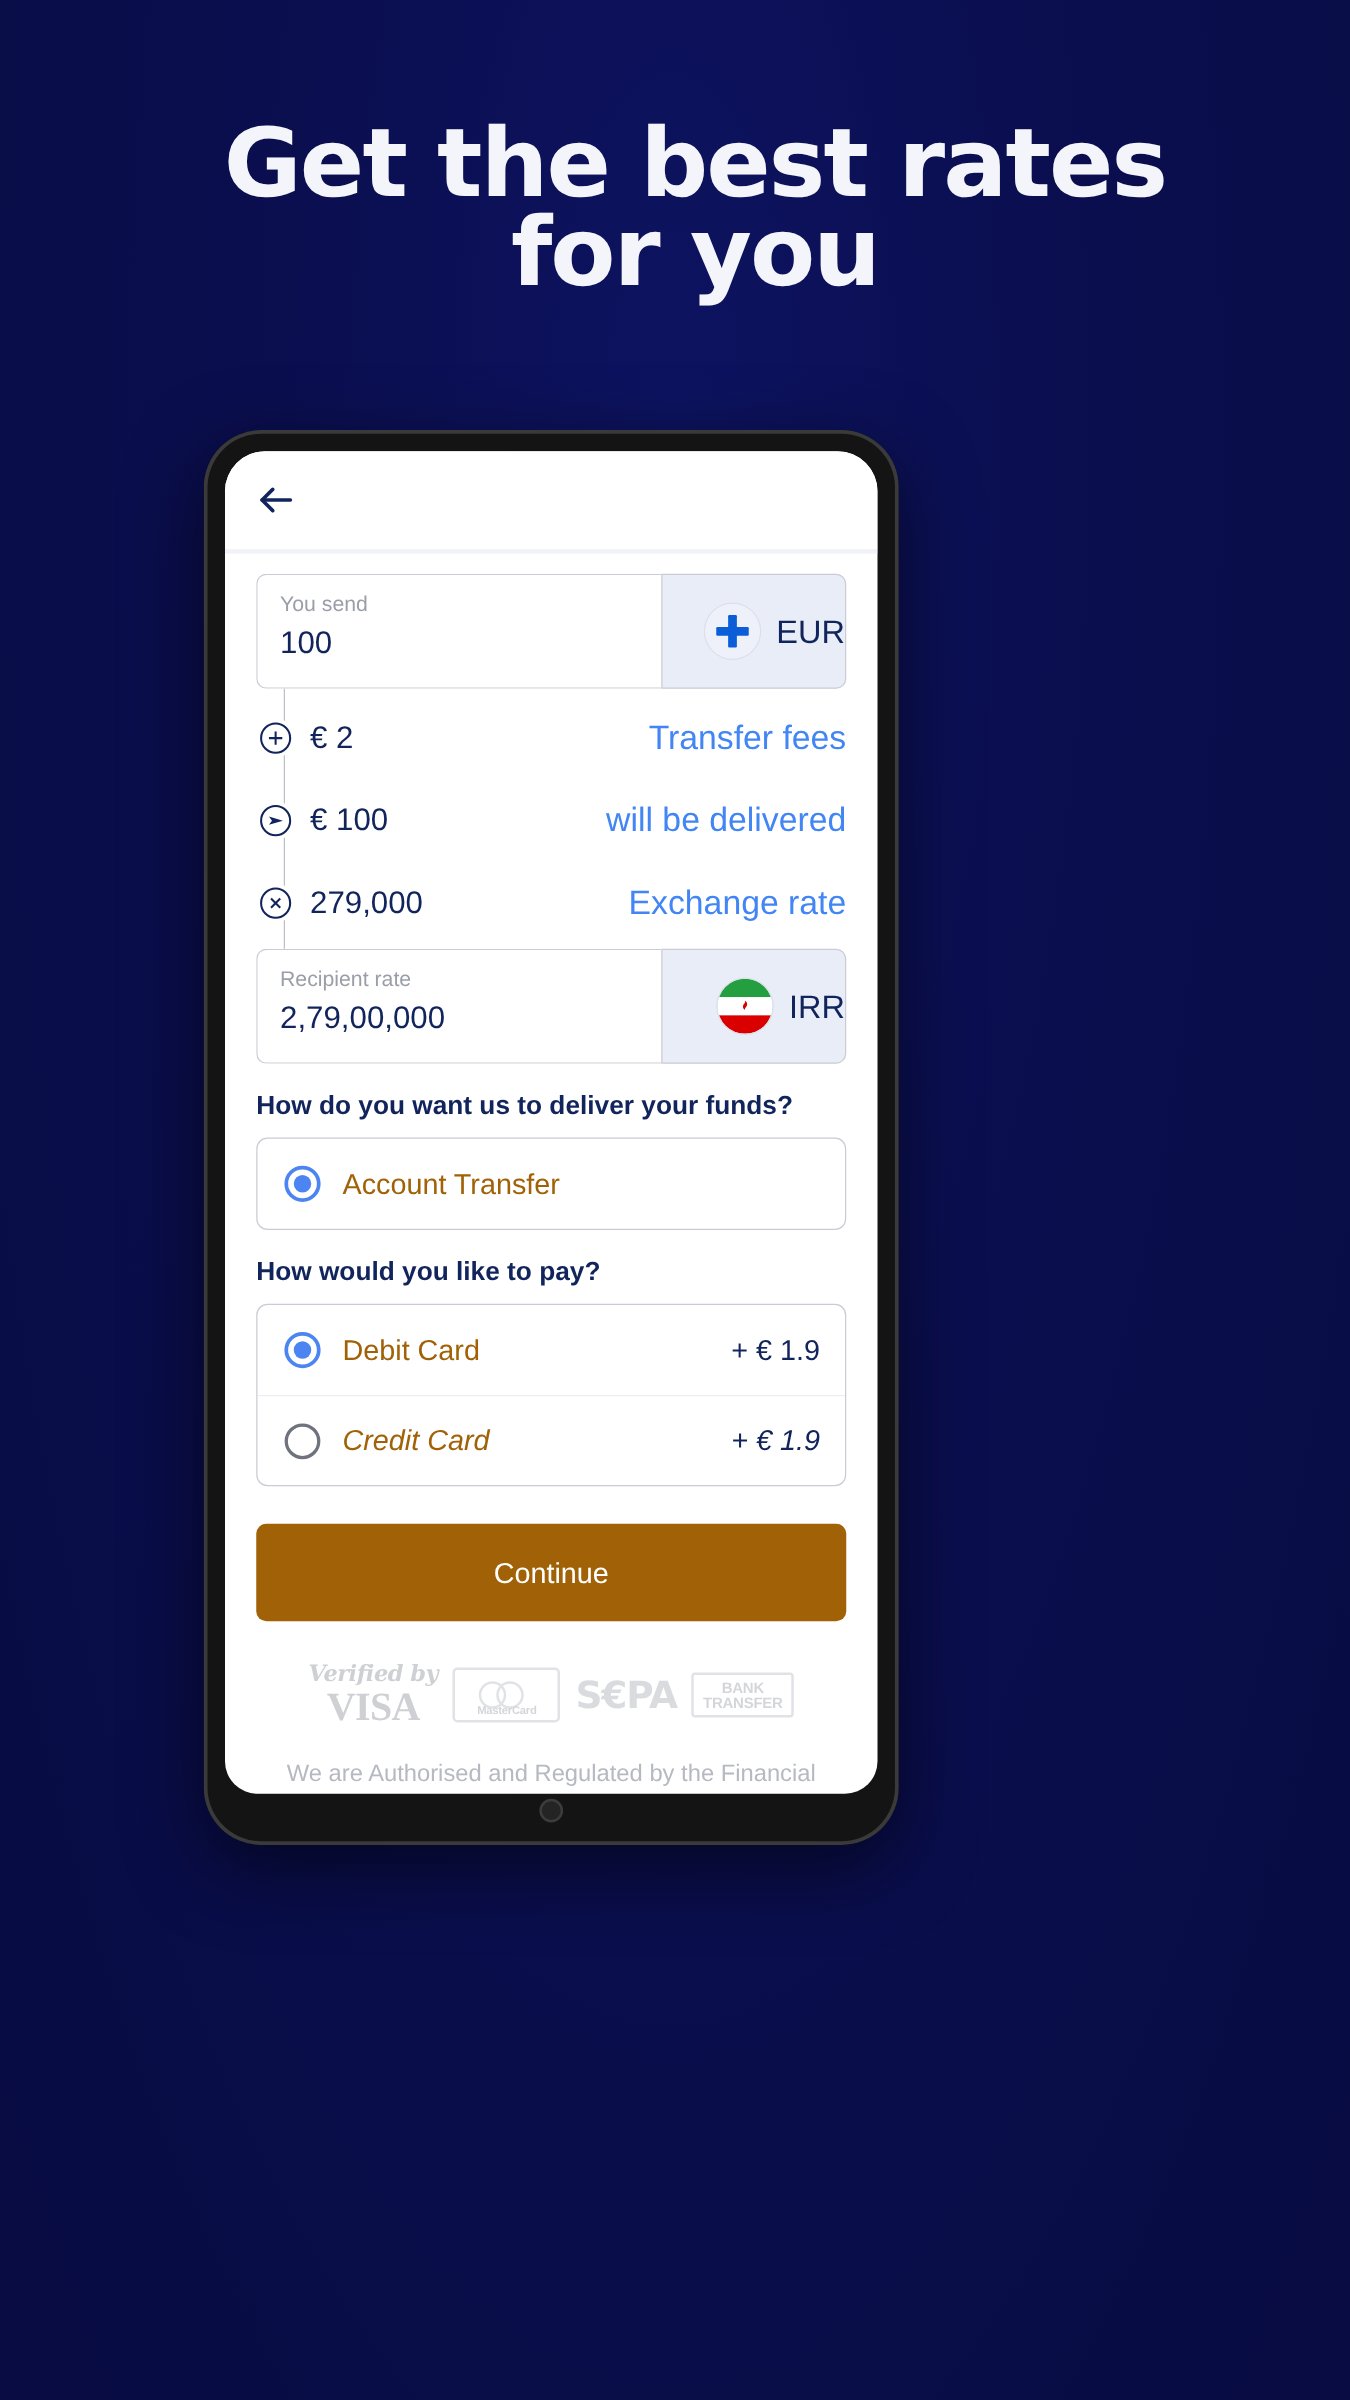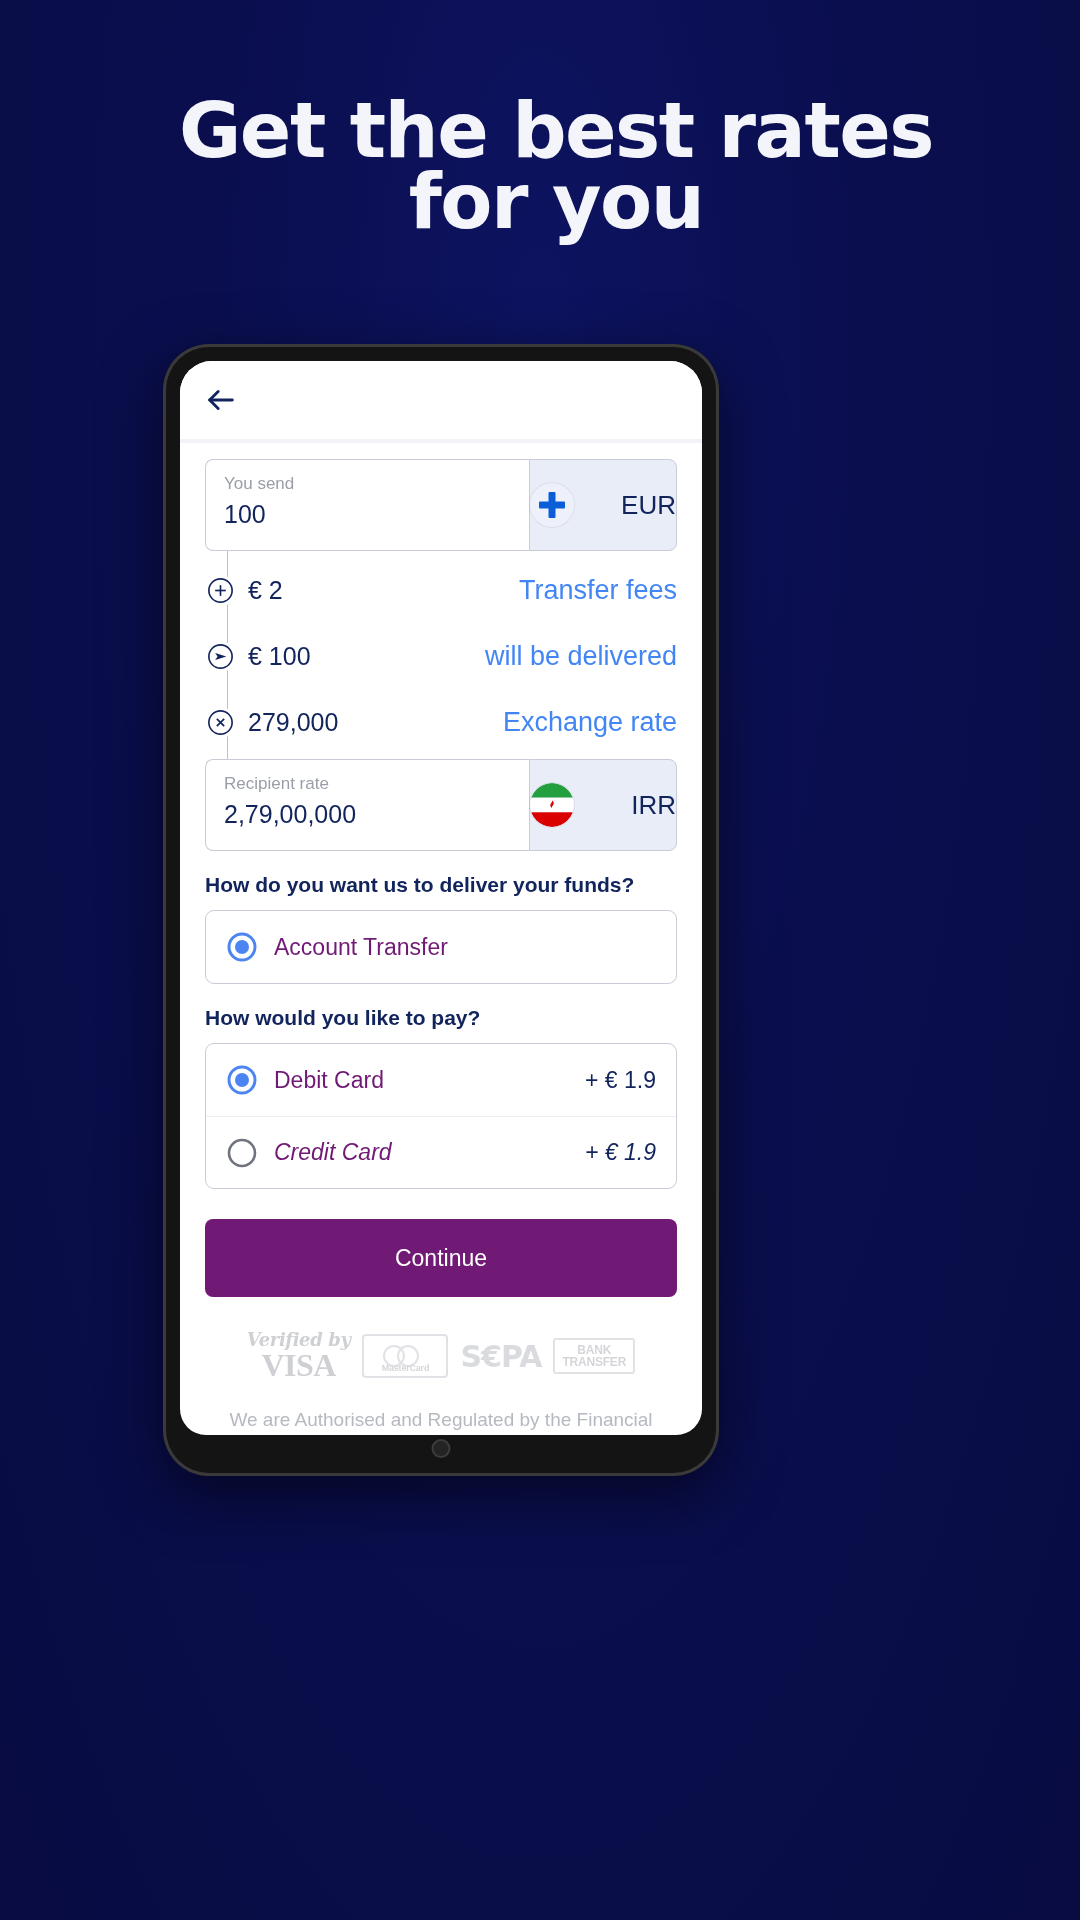--- a/index.html
+++ b/index.html
@@ -79,21 +79,21 @@
     min-height:92px;
     background:#fff;
   }
   .amount-label{ font-size:17px; color:#9a9ea8; margin-bottom:6px; }
   .amount-value{ font-size:25px; color:#12245c; font-weight:400; }
   .curr-chip{
     flex:0 0 auto; width:148px;
     background:#e9edf8;
     border:1.6px solid #c9ccd4;
     border-radius:0 8px 8px 0;
-    display:flex; align-items:center; justify-content:space-between; gap:13px;
+    display:flex; align-items:center; justify-content:flex-end; gap:13px;
   }
   .curr-code{ font-size:26px; color:#12245c; font-weight:400; }
   .flag{ width:44px; height:44px; border-radius:50%; overflow:hidden; flex:0 0 auto;
          box-shadow:0 0 0 1px rgba(0,0,0,.06); }
 
   
   .fees{ position:relative; padding:6px 0 4px 0; }
   .fee-line{
     position:absolute; left:22px; top:0; bottom:0; width:0;
     border-left:1.6px solid #bcc0c9;
@@ -113,27 +113,27 @@
     margin:22px 0 13px 0;
   }
   .opt-card{
     border:1.6px solid #c9ccd4; border-radius:9px; background:#fff;
   }
   .opt-row{
     display:flex; align-items:center; height:72px; padding:0 20px;
   }
   .opt-row + .opt-row{ border-top:1.4px solid #edeef2;font-style:italic; }
   .radio{ width:32px; height:32px; flex:0 0 auto; margin-right:16px; }
-  .opt-text{ font-size:23px; color:#701a75; }
+  .opt-text{ font-size:23px; color:#a16207; }
   .opt-fee{ margin-left:auto; font-size:23px; color:#12245c; }
 
   
   .continue{
     margin-top:30px; height:78px; width:100%;
-    background:#701a75; border:none; border-radius:8px;
+    background:#a16207; border:none; border-radius:8px;
     color:#ffffff; font-size:23px; font-family:"Liberation Sans", sans-serif;
     cursor:pointer; display:flex; align-items:center; justify-content:center;
   }
 
   
   .logos{
     display:flex; align-items:center; justify-content:center; gap:12px;
     margin-top:34px;
   }
   .lg{ opacity:.42; }

